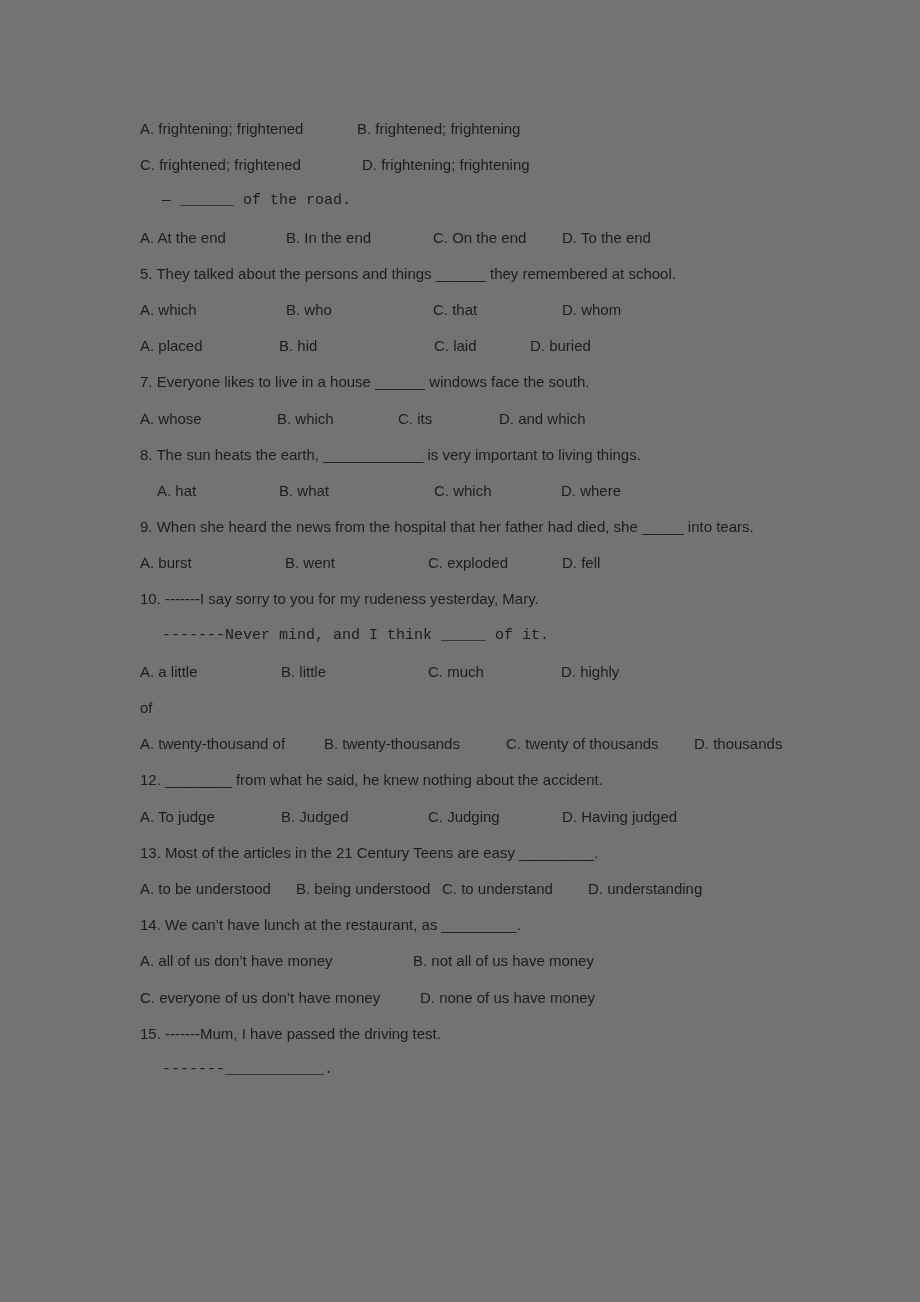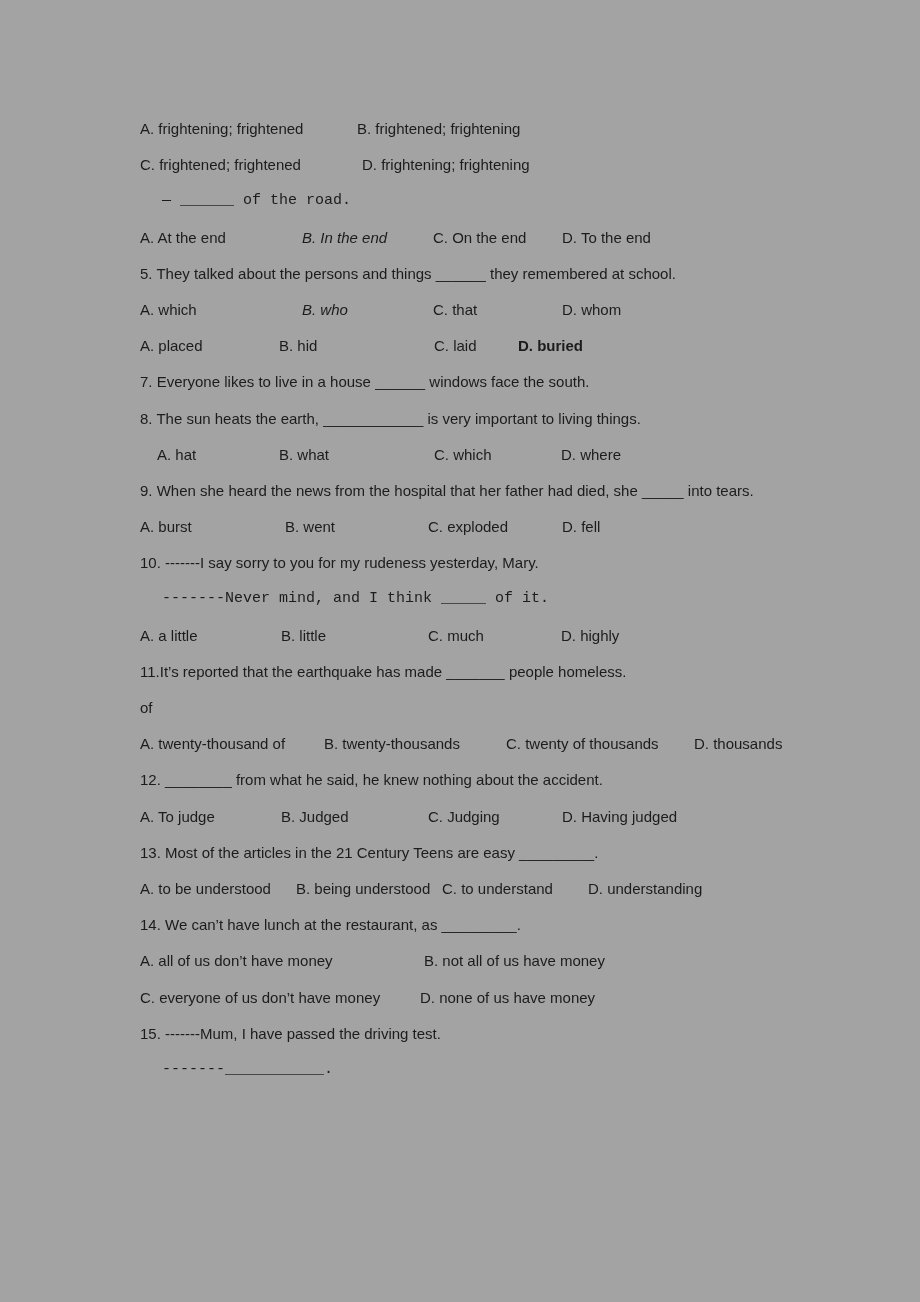--- a/index.html
+++ b/index.html
@@ -4,21 +4,21 @@
 <style>
   html, body {
     margin: 0;
     padding: 0;
     background: #ffffff;
   }
   .page {
     position: relative;
     width: 920px;
     height: 1302px;
-    background: #a3a3a3;
+    background: #737373;
     font-family: "Liberation Sans", sans-serif;
     font-size: 15px;
     font-weight: 400;
     color: #1c1c1c;
     overflow: hidden;
   }
   .content {
     position: absolute;
     top: 111px;
     left: 0;
@@ -36,34 +36,34 @@
   }
   
   .l140 { left: 140px; }
   .l157 { left: 157px; }
   .l162 { left: 162px; font-family: Liberation Mono, monospace; }
   .l277 { left: 277px; }
   .l279 { left: 279px; }
   .l281 { left: 281px; }
   .l285 { left: 285px; }
   .l296 { left: 296px; }
-  .l302 { left: 302px; font-style: italic; }
+  .l302 { left: 286px; }
   .l324 { left: 324px; }
   .l357 { left: 357px; }
   .l362 { left: 362px; }
   .l398 { left: 398px; }
-  .l413 { left: 413px; margin-left: 11px; }
+  .l413 { left: 413px; }
   .l420 { left: 420px; }
   .l428 { left: 428px; }
   .l433 { left: 433px; }
   .l434 { left: 434px; }
   .l442 { left: 442px; }
   .l499 { left: 499px; }
   .l506 { left: 506px; }
-  .l530 { left: 518px; font-weight: bold; }
+  .l530 { left: 530px; }
   .l561 { left: 561px; }
   .l562 { left: 562px; }
   .l588 { left: 588px; }
   .l694 { left: 694px; }
 </style>
 </head>
 <body>
 
 <div class="page">
   <div class="content">
@@ -100,20 +100,26 @@
     <div class="line">
       <span class="seg l140">A. placed</span>
       <span class="seg l279">B. hid</span>
       <span class="seg l434">C. laid</span>
       <span class="seg l530">D. buried</span>
     </div>
 
     <div class="line">
       <span class="seg l140">7. Everyone likes to live in a house ______ windows face the south.</span>
     </div>
+    <div class="line">
+      <span class="seg l140">A. whose</span>
+      <span class="seg l277">B. which</span>
+      <span class="seg l398">C. its</span>
+      <span class="seg l499">D. and which</span>
+    </div>
 
     <div class="line">
       <span class="seg l140">8. The sun heats the earth, ____________ is very important to living things.</span>
     </div>
     <div class="line">
       <span class="seg l157">A. hat</span>
       <span class="seg l279">B. what</span>
       <span class="seg l434">C. which</span>
       <span class="seg l561">D. where</span>
     </div>
@@ -135,23 +141,20 @@
       <span class="seg l162">-------Never mind, and I think _____ of it.</span>
     </div>
     <div class="line">
       <span class="seg l140">A. a little</span>
       <span class="seg l281">B. little</span>
       <span class="seg l428">C. much</span>
       <span class="seg l561">D. highly</span>
     </div>
 
     <div class="line">
-      <span class="seg l140">11.It’s reported that the earthquake has made _______ people homeless.</span>
-    </div>
-    <div class="line">
       <span class="seg l140">of</span>
     </div>
     <div class="line">
       <span class="seg l140">A. twenty-thousand of</span>
       <span class="seg l324">B. twenty-thousands</span>
       <span class="seg l506">C. twenty of thousands</span>
       <span class="seg l694">D. thousands</span>
     </div>
 
     <div class="line">

